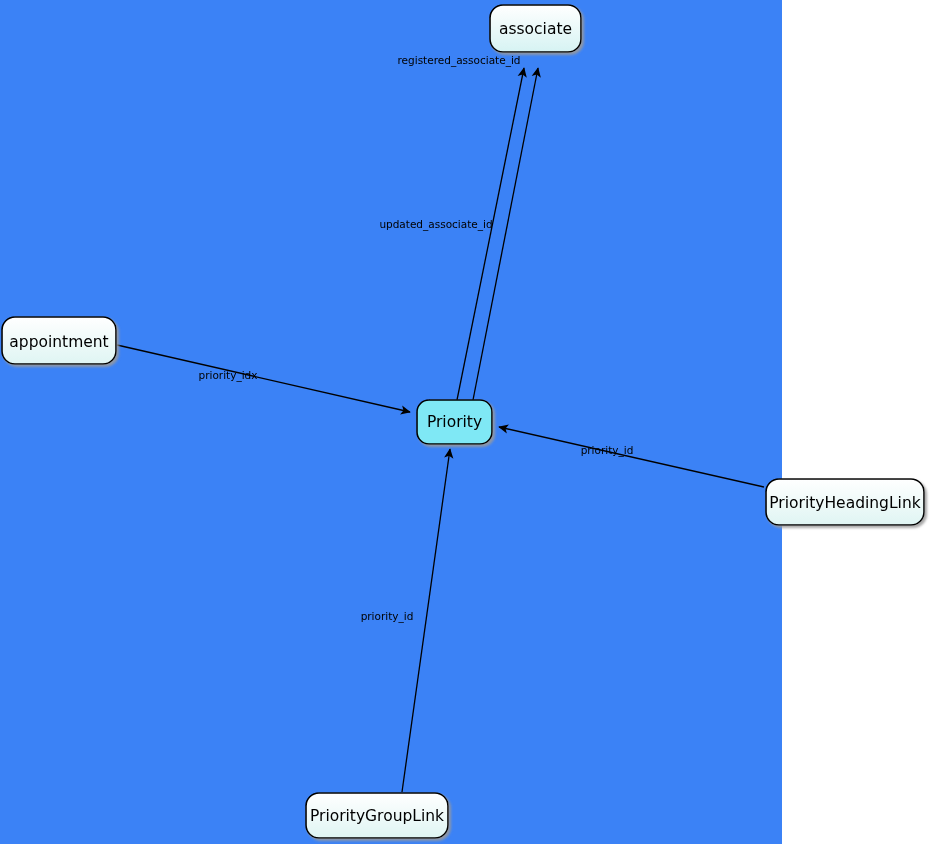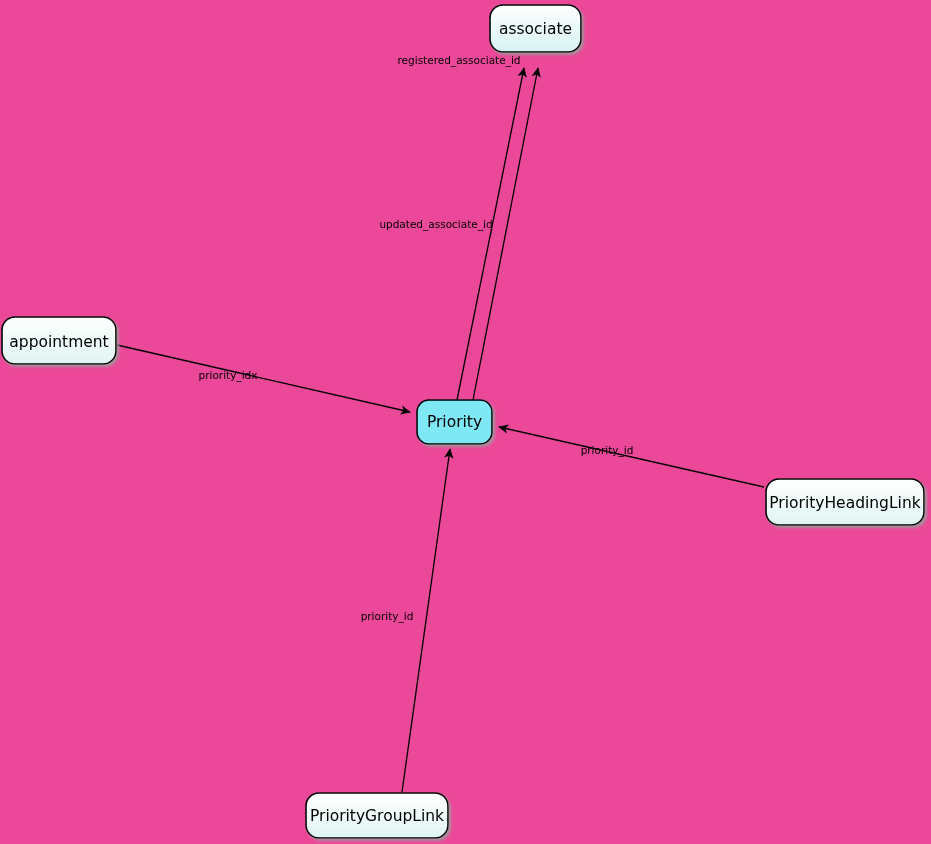--- a/index.html
+++ b/index.html
@@ -8,23 +8,23 @@
     background: #ffffff;
   }
   body {
     width: 931px;
     height: 844px;
     font-family: "DejaVu Sans", sans-serif;
     overflow: hidden;
   }
   #graph-canvas {
     position: relative;
-    width: 931px;
+    width: 782px;
     height: 844px;
-    background: #ec4899;
+    background: #3b82f6;
     text-align: right;
   }
   #graph-svg {
     position: absolute;
     top: 0;
     left: 0;
     width: 931px;
     height: 844px;
   }
   .node-label {

